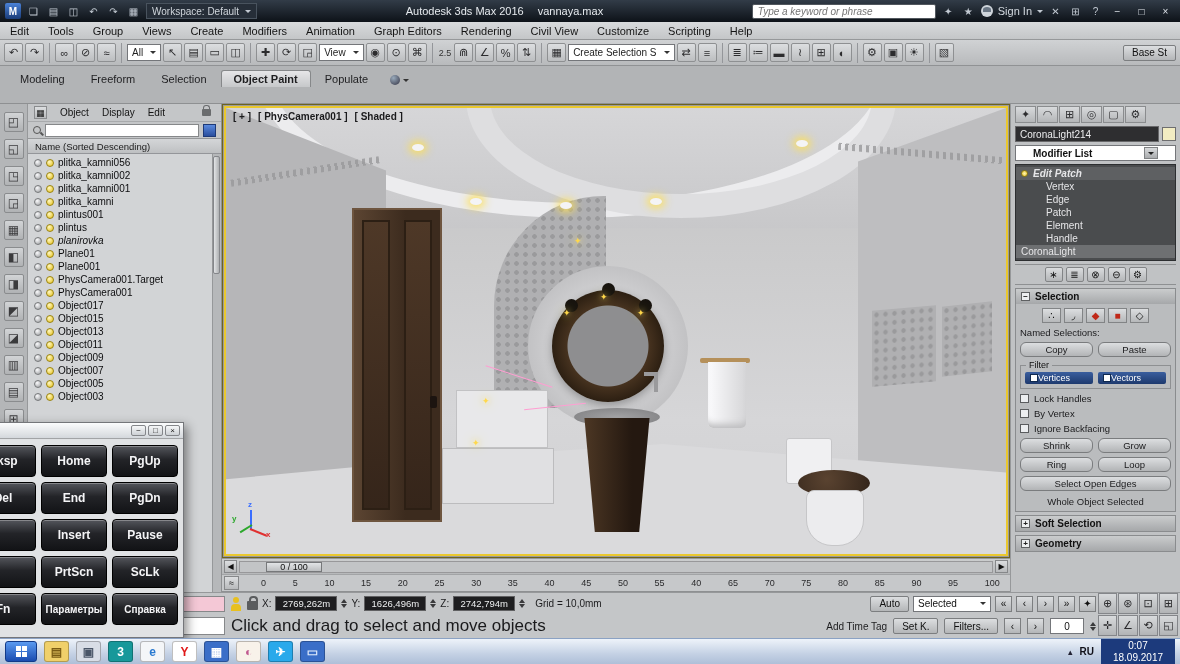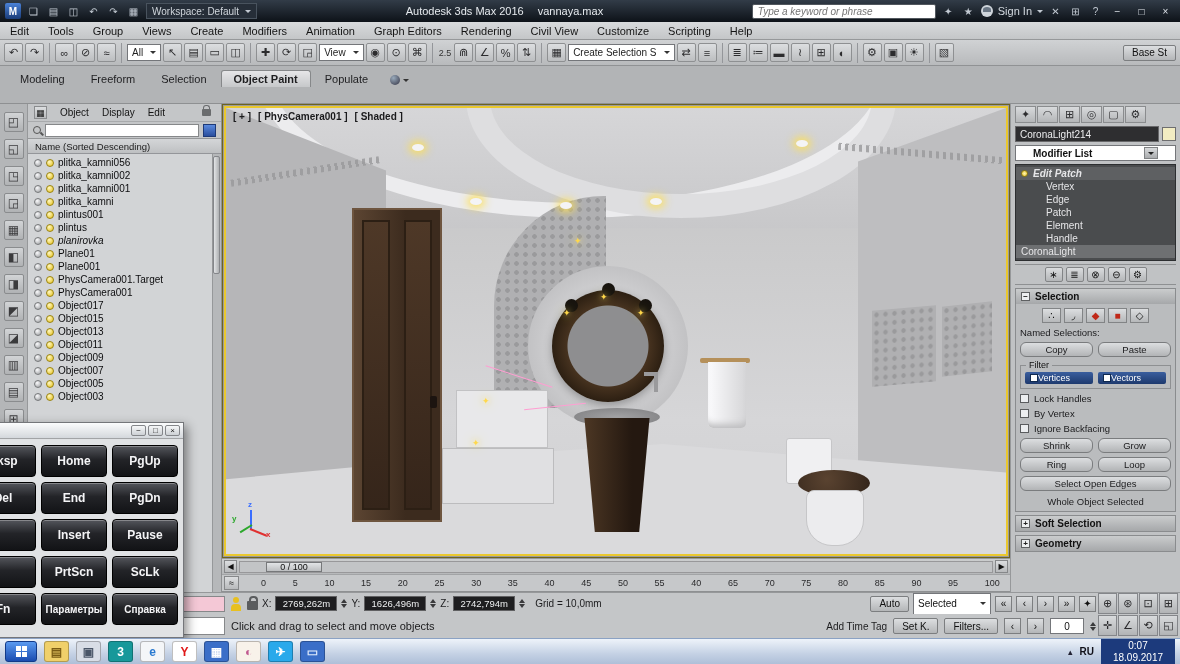--- a/index.html
+++ b/index.html
@@ -165,24 +165,24 @@
   .slock{width:11px;height:9px;background:#5a5c5e;border-radius:1px;position:relative;margin-top:4px;flex:none}
   .slock::before{content:"";position:absolute;left:2px;top:-5px;width:5px;height:5px;border:2px solid #5a5c5e;border-bottom:none;border-radius:4px 4px 0 0}
   .coordlbl{font-size:10px;color:#1c1c1e}
   .coordfield{min-width:62px;height:15px;background:#1e1e20;border:1px solid #606062;color:#eceeef;font-size:9.5px;display:flex;align-items:center;justify-content:center;padding:0 3px}
   .spin{display:flex;flex-direction:column;gap:1px}
   .spin b{width:0;height:0;border:3px solid transparent}
   .spin .up{border-bottom:4px solid #3a3a3c}
   .spin .dn{border-top:4px solid #3a3a3c}
   .gridlbl{margin-left:6px;font-size:10px;color:#1c1c1e}
   .stbtn{height:16px;padding:0 8px;display:flex;align-items:center;font-size:10px;background:linear-gradient(#dcdee0,#b4b6b8);border:1px solid #7c7e80;border-radius:2px}
-  .seldd{height:16px;width:78px;background:#fff;border:1px solid #74767a;display:flex;align-items:center;justify-content:space-between;padding:10px 4px;font-size:10px}
+  .seldd{height:16px;width:78px;background:#fff;border:1px solid #74767a;display:flex;align-items:center;justify-content:space-between;padding:4px 4px;font-size:10px}
   .trico{width:17px;height:16px;display:flex;align-items:center;justify-content:center;font-size:10px;background:linear-gradient(#dcdee0,#b4b6b8);border:1px solid #7c7e80}
   .framefield{width:34px;height:16px;background:#fff;border:1px solid #74767a;display:flex;align-items:center;justify-content:center;font-size:10px}
-  .prompt{font-size:11px;color:#1a1a1c;flex:1}
+  .prompt{font-size:17px;color:#1a1a1c;flex:1}
   #navblock{position:absolute;right:2px;top:593px;width:80px;height:43px;display:grid;grid-template-columns:repeat(4,1fr);gap:1px;z-index:5}
   .navbtn{display:flex;align-items:center;justify-content:center;font-size:11px;color:#2a2a2c;background:linear-gradient(#d8dadc,#b2b4b6);border:1px solid #84868a}
 
   
   #taskbar{position:absolute;left:0;top:638px;width:1180px;height:26px;background:linear-gradient(#eef3fa,#c4d1e4 60%,#aebfd8);border-top:1px solid #8ba2c4;display:flex;align-items:center;gap:7px;padding:0 5px;z-index:60}
   .start{width:32px;height:21px;border-radius:3px;background:linear-gradient(#5a9af0,#1a4cb0);border:1px solid #123a88;display:grid;place-items:center}
   .panes{width:11px;height:11px;display:grid;grid-template-columns:5px 5px;grid-template-rows:5px 5px;gap:1px}
   .panes i{background:#fff;display:block}
   .ticon{width:25px;height:21px;border-radius:3px;display:flex;align-items:center;justify-content:center;font-size:12px;font-weight:bold;border:1px solid rgba(0,0,0,.25)}
   .tray{font-size:9px;color:#223}

